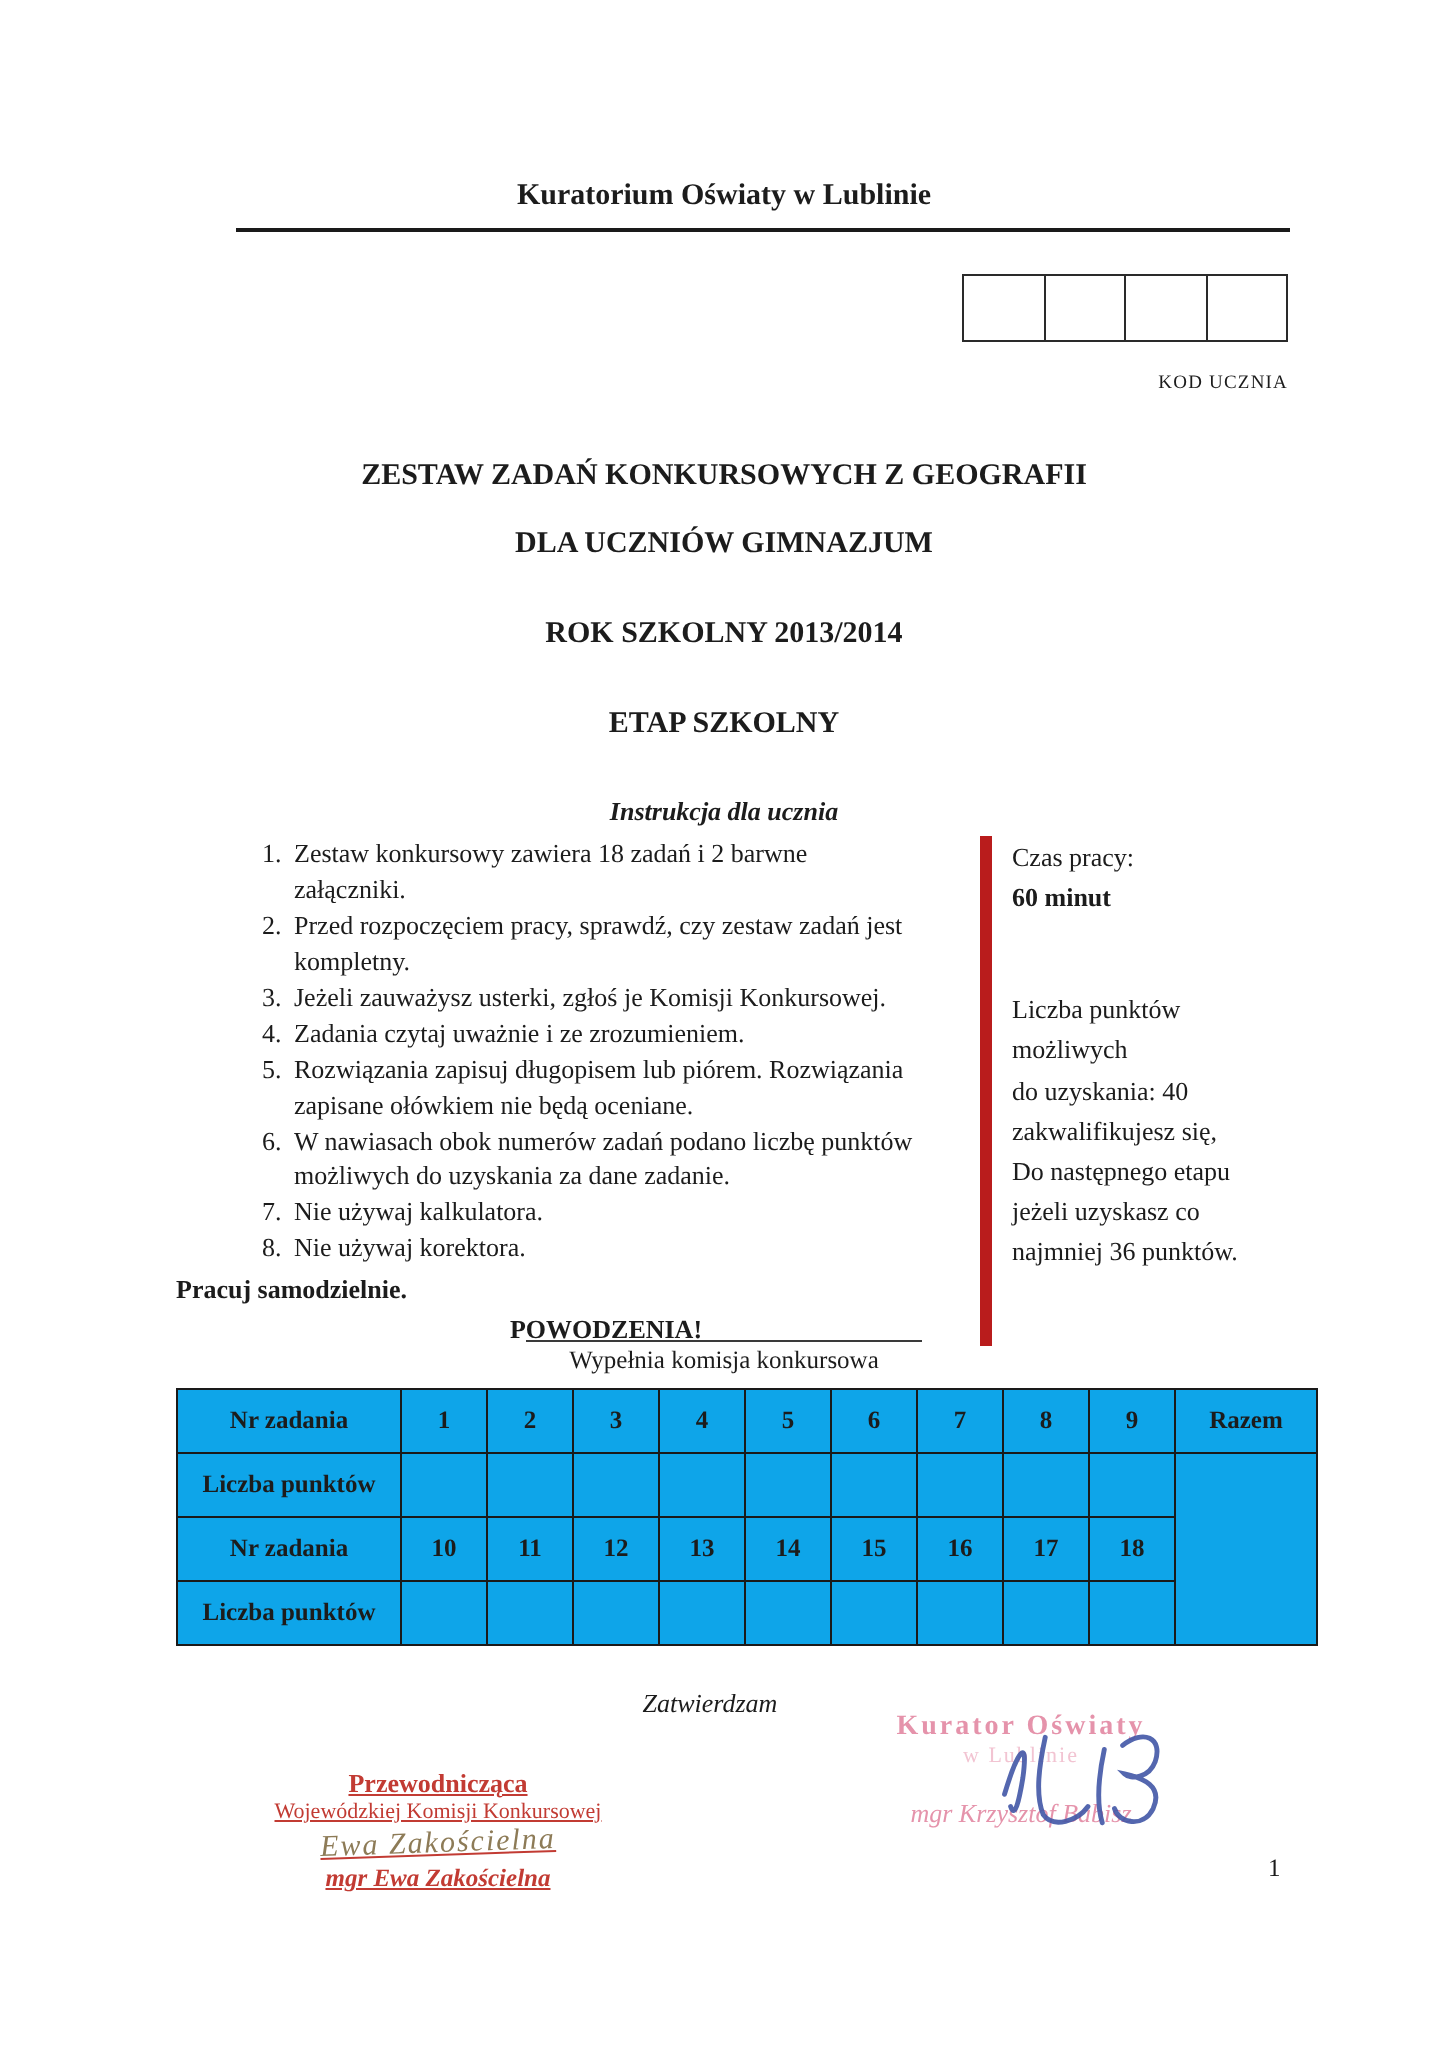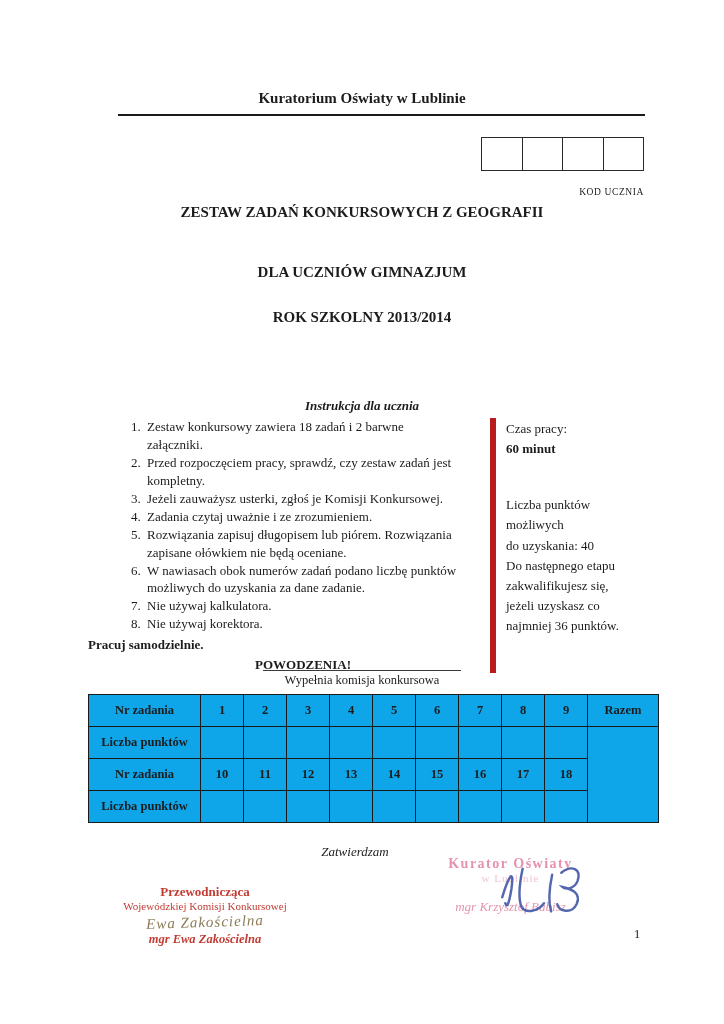--- a/index.html
+++ b/index.html
@@ -11,42 +11,42 @@
 
   .header-title { top:90px; font-size:15px; font-weight:bold; }
   .header-rule { top:114px; left:118px; width:527px; height:2px; background:#1a1a1a; }
 
   .code-box { top:137px; left:481px; width:163px; height:34px; border:1px solid #2a2a2a; display:flex; background:#fff; }
   .code-cell { flex:1; border-right:1px solid #2a2a2a; }
   .code-cell:last-child { border-right:none; }
   .code-label { top:187px; left:481px; width:163px; text-align:right; font-size:9.5px; letter-spacing:.6px; }
 
   .title-line { font-weight:bold; font-size:15px; }
-  .t1 { top:204px; } .t2 { top:264px; } .t3 { top:309px; } .t4 { top:354px; }
+  .t1 { top:230px; } .t2 { top:264px; } .t3 { top:309px; } .t4 { top:354px; }
   .t5 { top:398px; font-size:13px;font-style:italic; }
 
   .instr { top:418px; left:118px; width:546px; display:flex; font-size:13px; }
   .instr-left { width:372px; }
   .instr-left ol { list-style:decimal; padding-left:26px; width:340px; line-height:1.38; }
   .instr-left li { padding-left:3px; }
   .work-alone { font-weight:bold; margin:4px 0 0 -30px; }
   .good-luck { font-weight:bold; text-align:center; padding-right:2px; margin-top:4px; }
   .instr-right { flex:1; border-left:6px solid #b91c1c; padding:1px 0 0 10px; line-height:1.55; }
   .side-gap { height:36px; }
   .time-value { font-weight:bold; }
 
   .caption-wrap { top:670px; }
   .table-caption { display:inline-block; border-top:1.5px solid #3a3a3a; padding:2px 22px 0; font-size:12.5px; }
 
   .score-table { position:absolute; top:694px; left:88px; width:570px; border-collapse:collapse; table-layout:fixed; font-size:12.5px; }
   .score-table td { border:1px solid #1a1a1a; height:32px; text-align:center; font-weight:bold; background:#0ea5e9; }
 
   .zatwierdzam { top:844px; left:0; width:670px; text-align:center; font-style:italic; font-size:13px;padding-left:40px; }
 
-  .sig-left { top:884px; left:95px; width:220px; text-align:center; color:var(--accent_red,#c23b33); }
+  .sig-left { top:884px; left:109px; width:220px; text-align:center; color:var(--accent_red,#c23b33);text-decoration:underline; }
   .sig-left .l1 { font-size:13px; font-weight:bold; }
   .sig-left .l2 { font-size:11px; }
   .hand-sig { color:var(--signature_brown,#8d7b57); font-style:italic; font-size:15px; letter-spacing:1px; transform:rotate(-2deg); margin-top:2px; }
   .sig-left .nm { font-size:12.5px; font-weight:bold; font-style:italic; margin-top:1px; }
 
   .stamp { top:856px; left:408px; width:205px; text-align:center; color:var(--stamp_pink,#e593ab); }
   .stamp .s1 { font-size:14px; letter-spacing:1.5px; font-weight:bold; }
   .stamp .s2 { font-size:11px; color:var(--stamp_pink_light,#f2c4d2); letter-spacing:1px; }
   .stamp .nm { font-size:13px; font-style:italic; margin-top:15px; }
 
@@ -67,20 +67,21 @@
     <div class="code-cell"></div>
     <div class="code-cell"></div>
     <div class="code-cell"></div>
     <div class="code-cell"></div>
   </div>
   <div class="abs code-label">KOD UCZNIA</div>
 
   <div class="abs ctr title-line t1">ZESTAW ZADAŃ KONKURSOWYCH Z GEOGRAFII</div>
   <div class="abs ctr title-line t2">DLA UCZNIÓW GIMNAZJUM</div>
   <div class="abs ctr title-line t3">ROK SZKOLNY 2013/2014</div>
+  <div class="abs ctr title-line t4">ETAP SZKOLNY</div>
   <div class="abs ctr title-line t5">Instrukcja dla ucznia</div>
 
   <div class="abs instr">
     <div class="instr-left">
       <ol>
         <li>Zestaw konkursowy zawiera 18 zadań i 2 barwne załączniki.</li>
         <li>Przed rozpoczęciem pracy, sprawdź, czy zestaw zadań jest kompletny.</li>
         <li>Jeżeli zauważysz usterki, zgłoś je Komisji Konkursowej.</li>
         <li>Zadania czytaj uważnie i ze zrozumieniem.</li>
         <li>Rozwiązania zapisuj długopisem lub piórem. Rozwiązania zapisane ołówkiem nie będą oceniane.</li>
@@ -91,22 +92,22 @@
       <div class="work-alone">Pracuj samodzielnie.</div>
       <div class="good-luck">POWODZENIA!</div>
     </div>
     <div class="instr-right">
       <div>Czas pracy:</div>
       <div class="time-value">60 minut</div>
       <div class="side-gap"></div>
       <div>Liczba punktów</div>
       <div>możliwych</div>
       <div>do uzyskania: 40</div>
+      <div>zakwalifikujesz się,</div>
       <div>Do następnego etapu</div>
-      <div>zakwalifikujesz się,</div>
       <div>jeżeli uzyskasz co</div>
       <div>najmniej 36 punktów.</div>
     </div>
   </div>
 
   <div class="abs ctr caption-wrap">
     <span class="table-caption">Wypełnia komisja konkursowa</span>
   </div>
 
   <table class="score-table">

